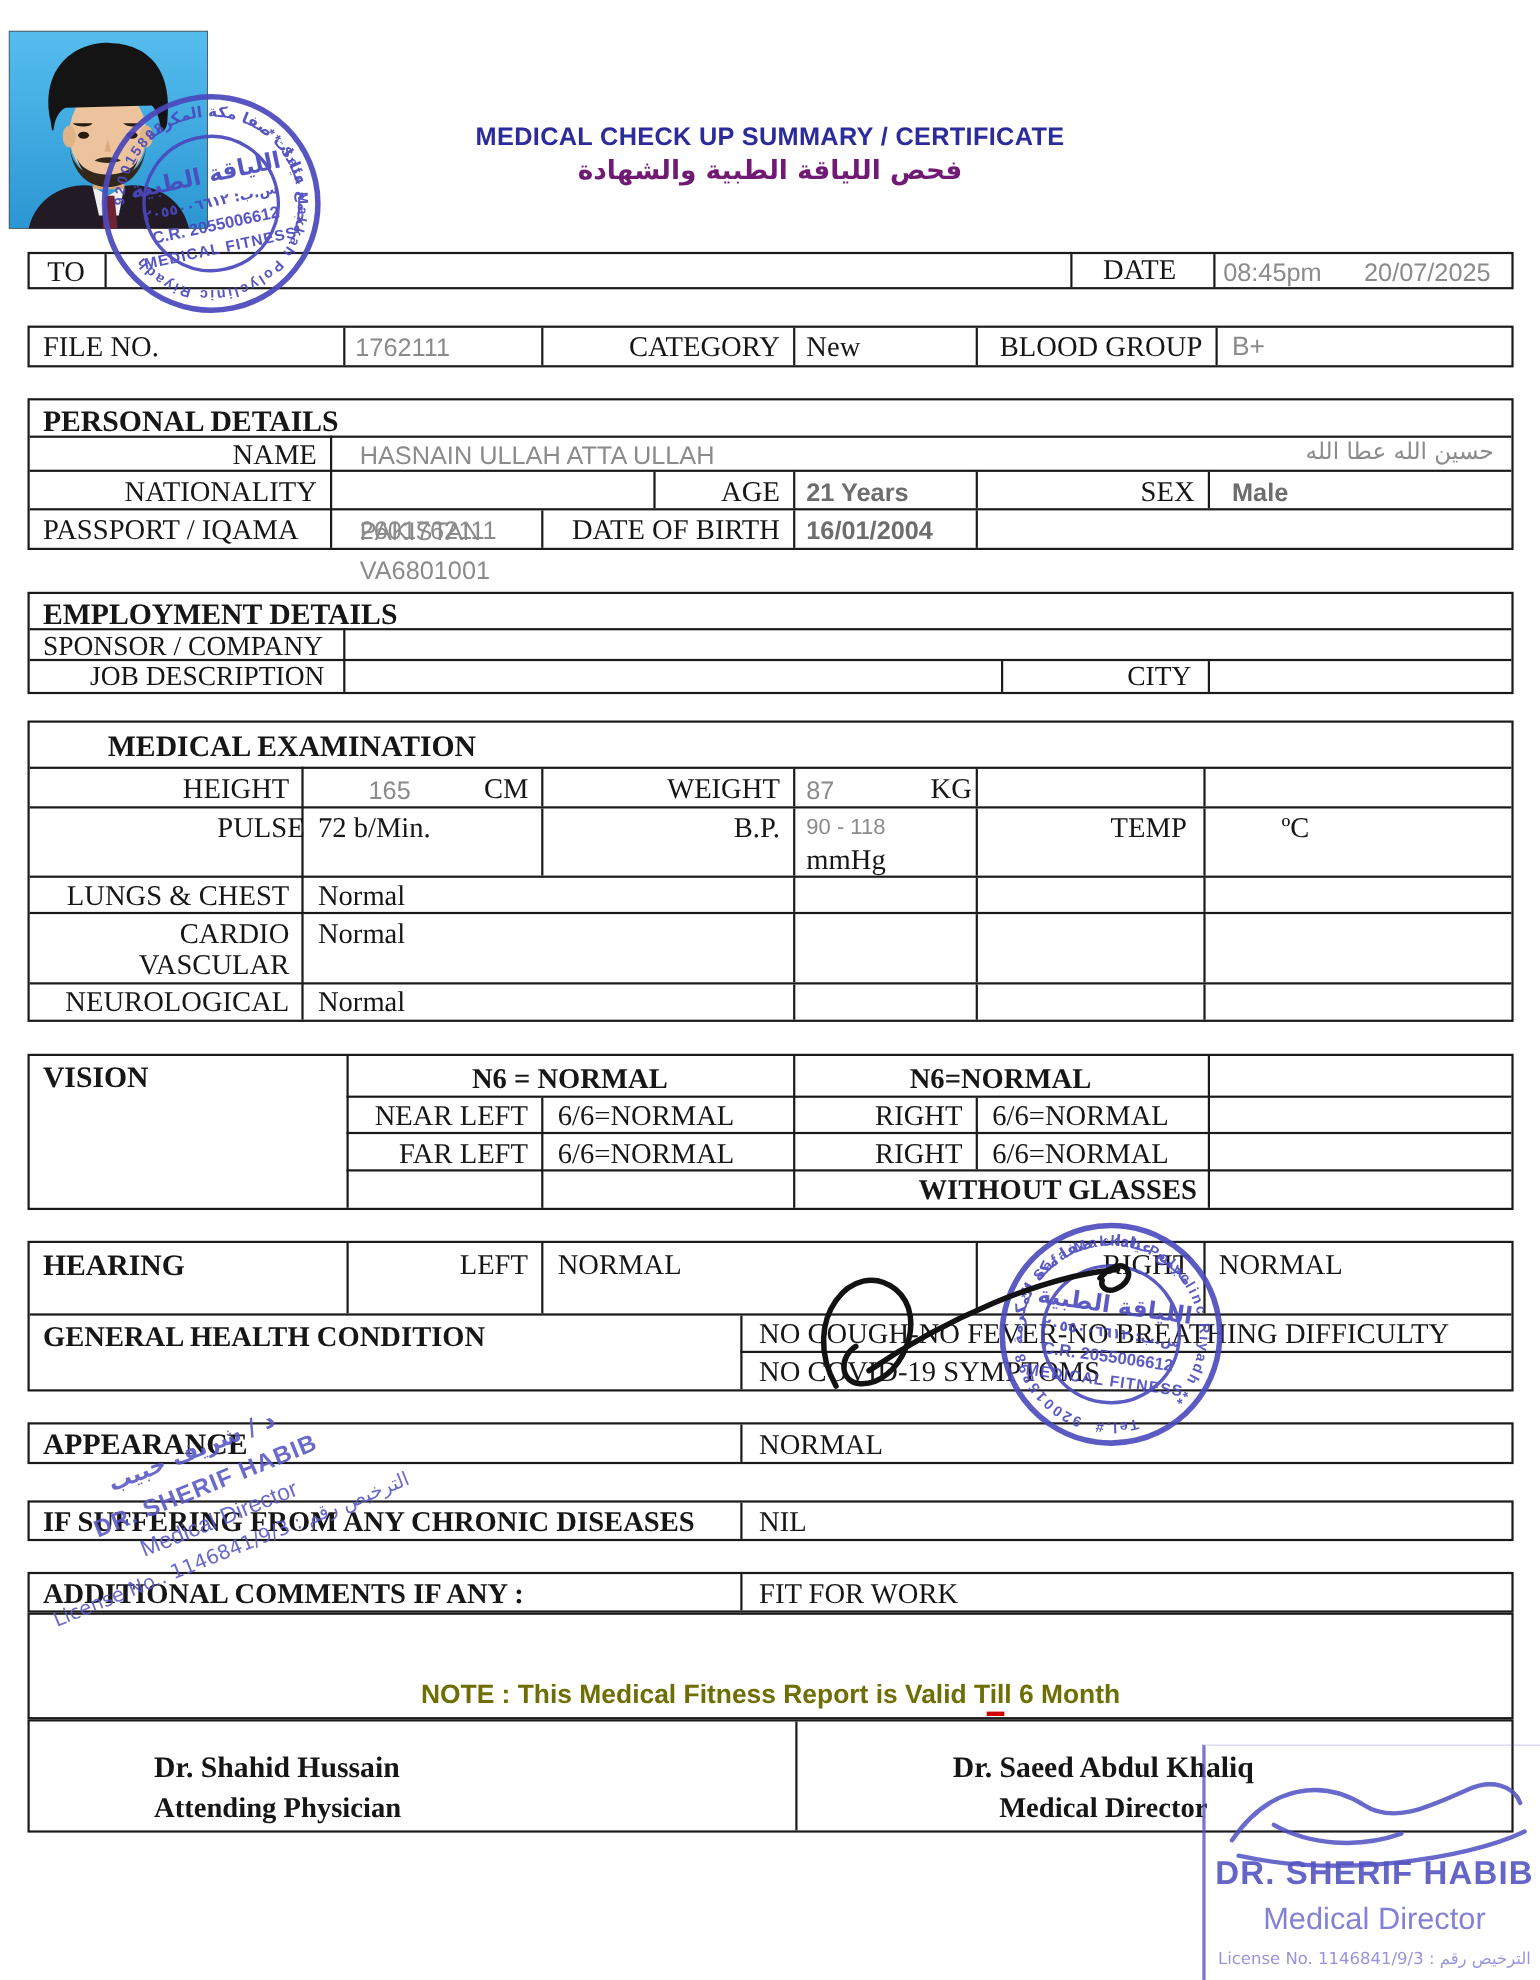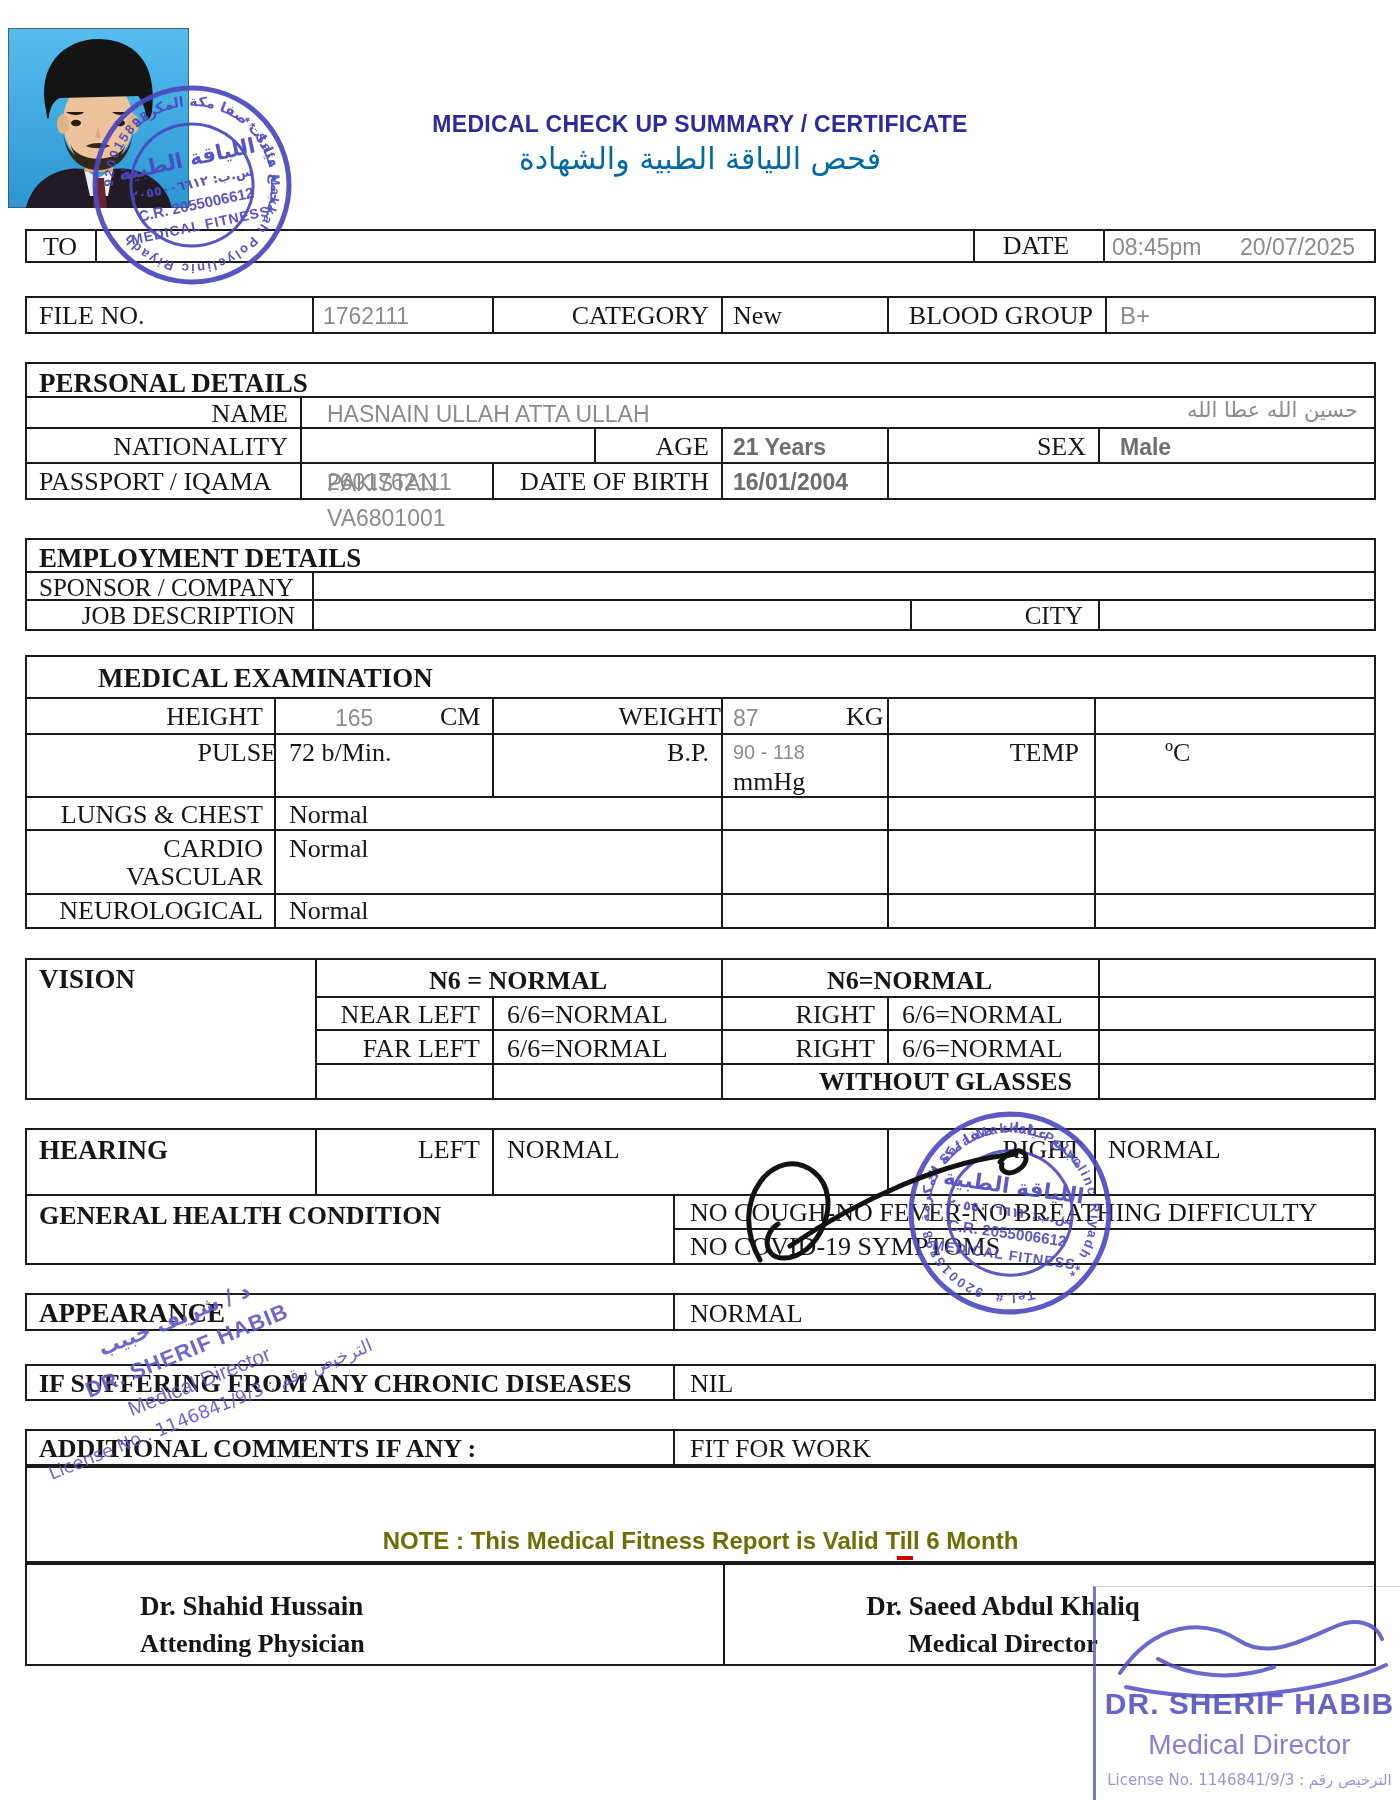--- a/index.html
+++ b/index.html
@@ -7,21 +7,21 @@
           font-family:"Liberation Serif",serif;}
   .t{position:absolute;white-space:nowrap;font-size:26px;color:#161616;line-height:1.05;
      font-family:"Liberation Serif",serif;}
   .b{font-weight:bold;}
   .g{font-family:"Liberation Sans",sans-serif;color:#8b8b8b;font-size:23px;}
   .gb{font-family:"Liberation Sans",sans-serif;color:#6d6d6d;font-size:23px;font-weight:bold;}
   .r{text-align:right;}
   .c{text-align:center;}
   .ar{font-family:"DejaVu Sans",sans-serif;}
   .title{font-family:"Liberation Sans",sans-serif;font-weight:bold;color:#2b2b9b;font-size:23px;letter-spacing:.3px;}
-  .titleAr{font-family:"DejaVu Sans",sans-serif;font-weight:normal;color:#0369a1;font-size:30px;}
+  .titleAr{font-family:"DejaVu Sans",sans-serif;font-weight:bold;color:#701a75;font-size:24px;}
   .note{font-family:"Liberation Sans",sans-serif;font-weight:bold;color:#6e6e05;font-size:24px;}
   .bx{position:absolute;border:2px solid #1a1a1a;box-sizing:border-box;}
   .vl{position:absolute;width:2px;background:#1a1a1a;}
   .hl{position:absolute;height:2px;background:#1a1a1a;}
   .reddash{position:absolute;background:#d10000;}
   
   .stampSvg{position:absolute;opacity:.93;}
   .stampSvg text{fill:#4b49bd;}
   .sAr{font-family:"DejaVu Sans",sans-serif;font-weight:bold;font-size:21px;}
   .sSm{font-family:"DejaVu Sans",sans-serif;font-weight:bold;font-size:13px;}
@@ -156,21 +156,21 @@
   <i class="vl" style="left:721px;top:831px;height:62px;"></i>
   <i class="vl" style="left:887px;top:831px;height:62px;"></i>
   <i class="vl" style="left:1094px;top:831px;height:62px;"></i>
   <i class="vl" style="left:721px;top:895px;height:32px;"></i>
   <i class="vl" style="left:887px;top:895px;height:32px;"></i>
   <i class="vl" style="left:1094px;top:895px;height:32px;"></i>
   <span class="t b" style="left:98px;top:664px;font-size:27px;">MEDICAL EXAMINATION</span>
   <span class="t r" style="left:25px;top:703px;width:238px;">HEIGHT</span>
   <span class="t g" style="left:335px;top:706px;">165</span>
   <span class="t" style="left:440px;top:703px;">CM</span>
-  <span class="t r" style="left:504px;top:703px;width:217px;">WEIGHT</span>
+  <span class="t r" style="left:492px;top:703px;width:217px;">WEIGHT</span>
   <span class="t g" style="left:733px;top:706px;">87</span>
   <span class="t" style="left:846px;top:703px;">KG</span>
   <span class="t r" style="left:39px;top:739px;width:238px;">PULSE</span>
   <span class="t" style="left:289px;top:739px;">72 b/Min.</span>
   <span class="t r" style="left:492px;top:739px;width:217px;">B.P.</span>
   <span class="t g" style="left:733px;top:742px;font-size:20px;">90 - 118</span>
   <span class="t" style="left:733px;top:768px;">mmHg</span>
   <span class="t r" style="left:887px;top:739px;width:192px;">TEMP</span>
   <span class="t" style="left:1165px;top:739px;">ºC</span>
   <span class="t r" style="left:25px;top:801px;width:238px;">LUNGS &amp; CHEST</span>
@@ -194,21 +194,21 @@
   <span class="t b c" style="left:315px;top:967px;width:406px;">N6 = NORMAL</span>
   <span class="t b c" style="left:721px;top:967px;width:377px;">N6=NORMAL</span>
   <span class="t r" style="left:315px;top:1001px;width:165px;">NEAR LEFT</span>
   <span class="t" style="left:507px;top:1001px;">6/6=NORMAL</span>
   <span class="t r" style="left:721px;top:1001px;width:154px;">RIGHT</span>
   <span class="t" style="left:902px;top:1001px;">6/6=NORMAL</span>
   <span class="t r" style="left:315px;top:1035px;width:165px;">FAR LEFT</span>
   <span class="t" style="left:507px;top:1035px;">6/6=NORMAL</span>
   <span class="t r" style="left:721px;top:1035px;width:154px;">RIGHT</span>
   <span class="t" style="left:902px;top:1035px;">6/6=NORMAL</span>
-  <span class="t b c" style="left:721px;top:1068px;width:449px;">WITHOUT GLASSES</span>
+  <span class="t b c" style="left:721px;top:1068px;width:449px;padding-left:16px;">WITHOUT GLASSES</span>
 
   <div class="bx" style="left:25px;top:1128px;width:1351px;height:137px;"></div>
   <i class="hl" style="left:27px;top:1194px;width:1347px;"></i>
   <i class="hl" style="left:673px;top:1228px;width:701px;"></i>
   <i class="vl" style="left:315px;top:1130px;height:64px;"></i>
   <i class="vl" style="left:492px;top:1130px;height:64px;"></i>
   <i class="vl" style="left:887px;top:1130px;height:64px;"></i>
   <i class="vl" style="left:1094px;top:1130px;height:64px;"></i>
   <i class="vl" style="left:673px;top:1196px;height:67px;"></i>
   <span class="t b" style="left:39px;top:1136px;font-size:27px;">HEARING</span>

